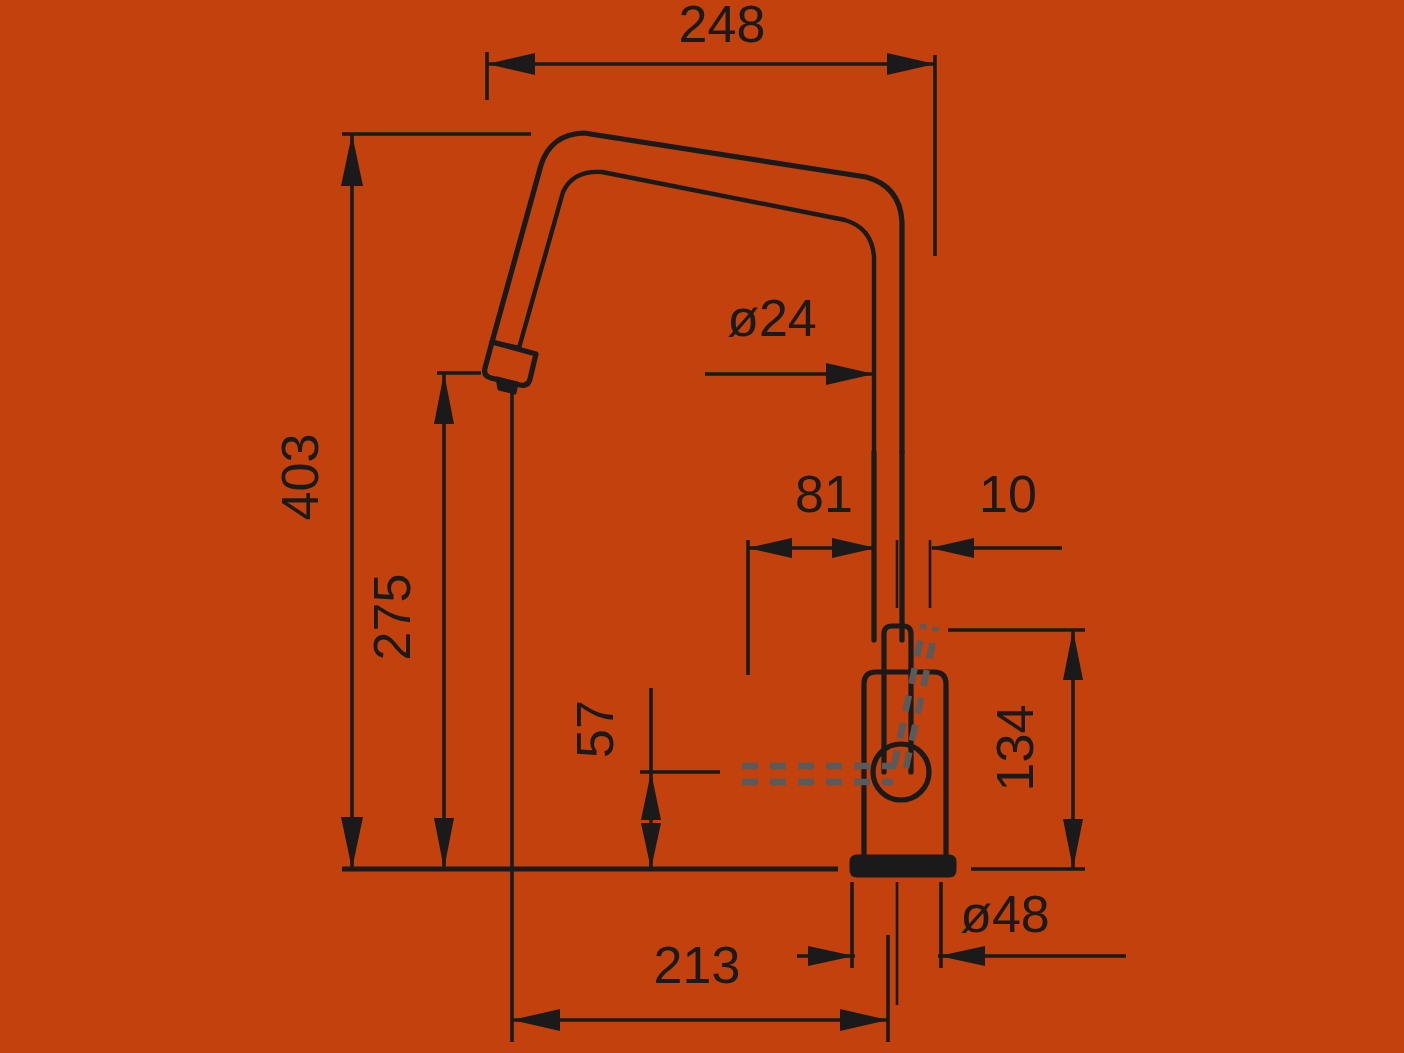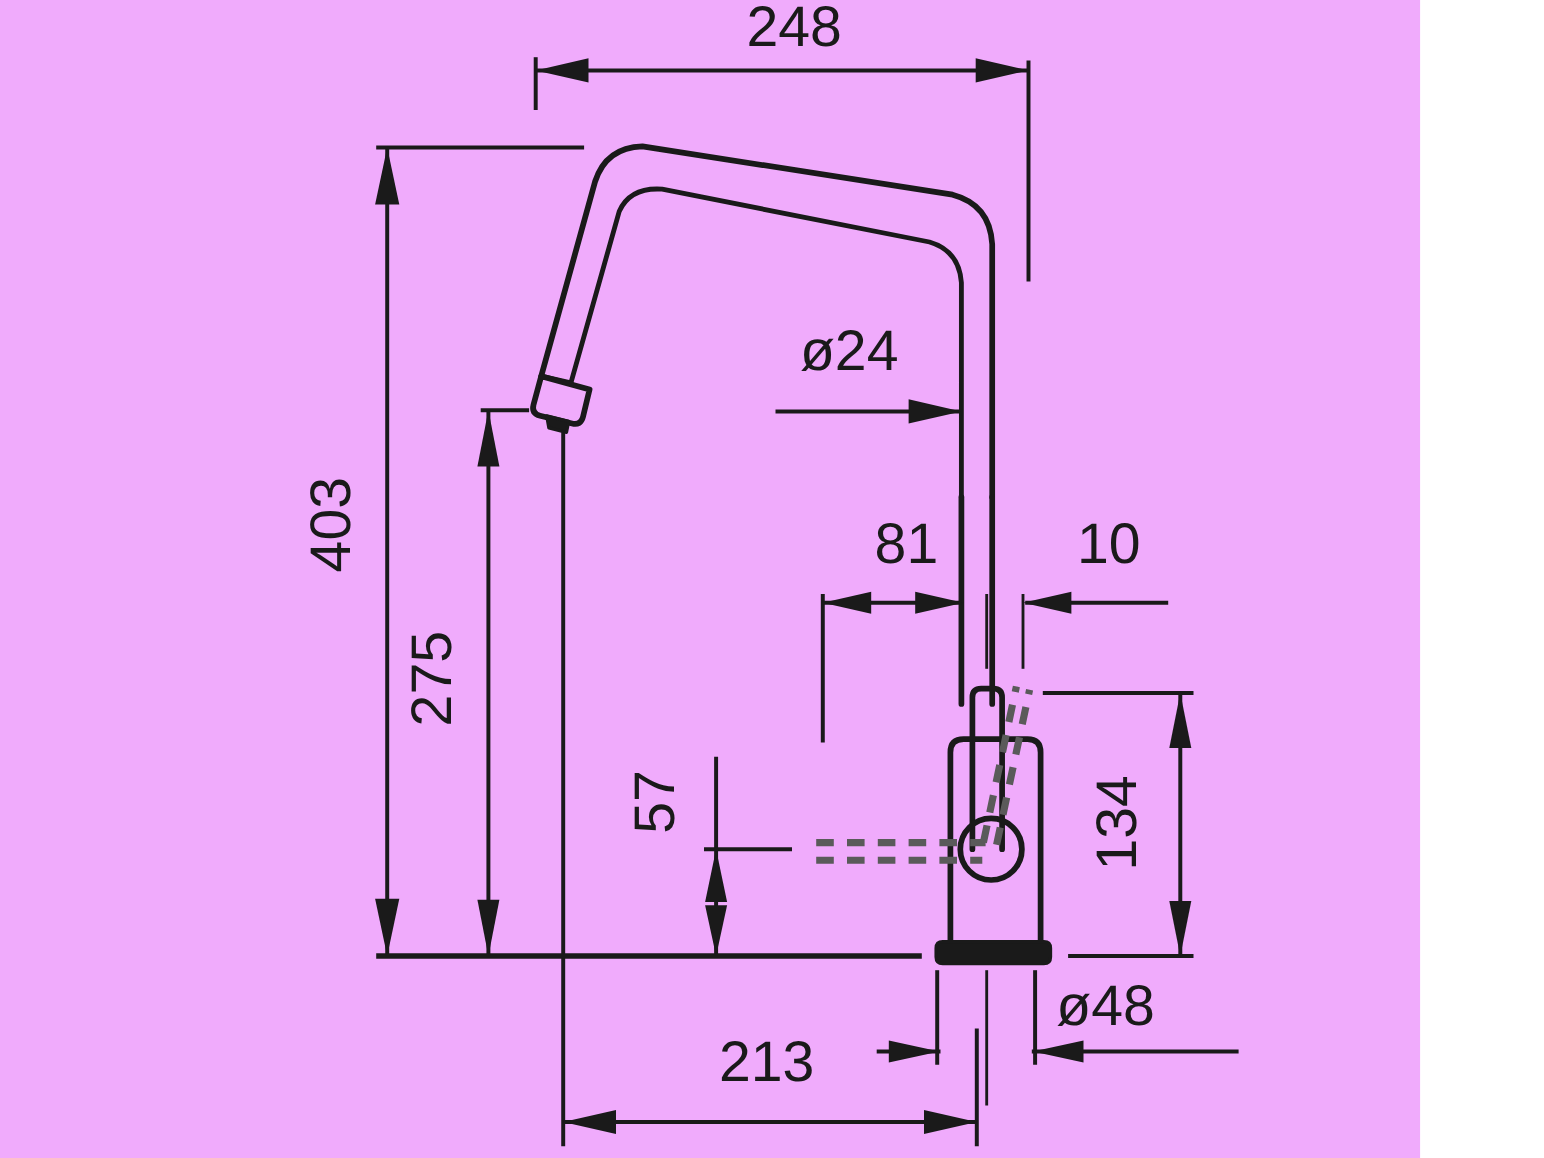--- a/index.html
+++ b/index.html
@@ -8,23 +8,23 @@
     background: #ffffff;
   }
   body {
     width: 1404px;
     height: 1053px;
     overflow: hidden;
     font-family: "Liberation Sans", sans-serif;
   }
   #drawing-root {
     position: relative;
-    width: 1291px;
+    width: 1404px;
     height: 1053px;
-    background: #f0abfc;
+    background: #c2410c;
     text-decoration: underline;
   }
   svg#tech-drawing {
     display: block;
     width: 1404px;
     height: 1053px;
   }
   .outline {
     stroke: #1a1a1a;
     fill: none;

